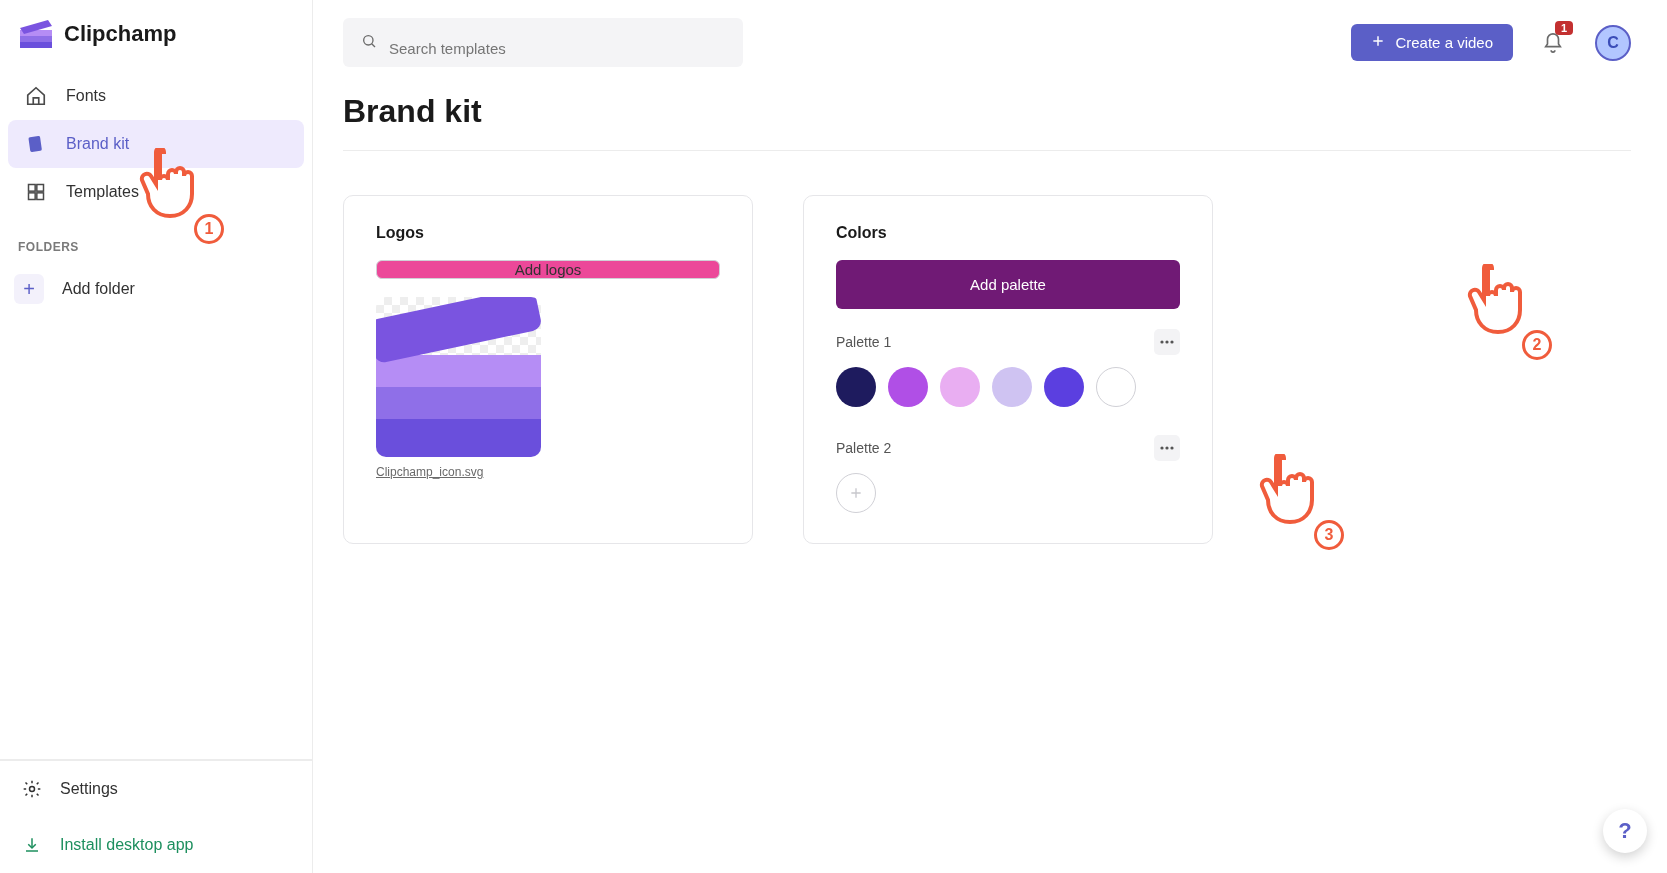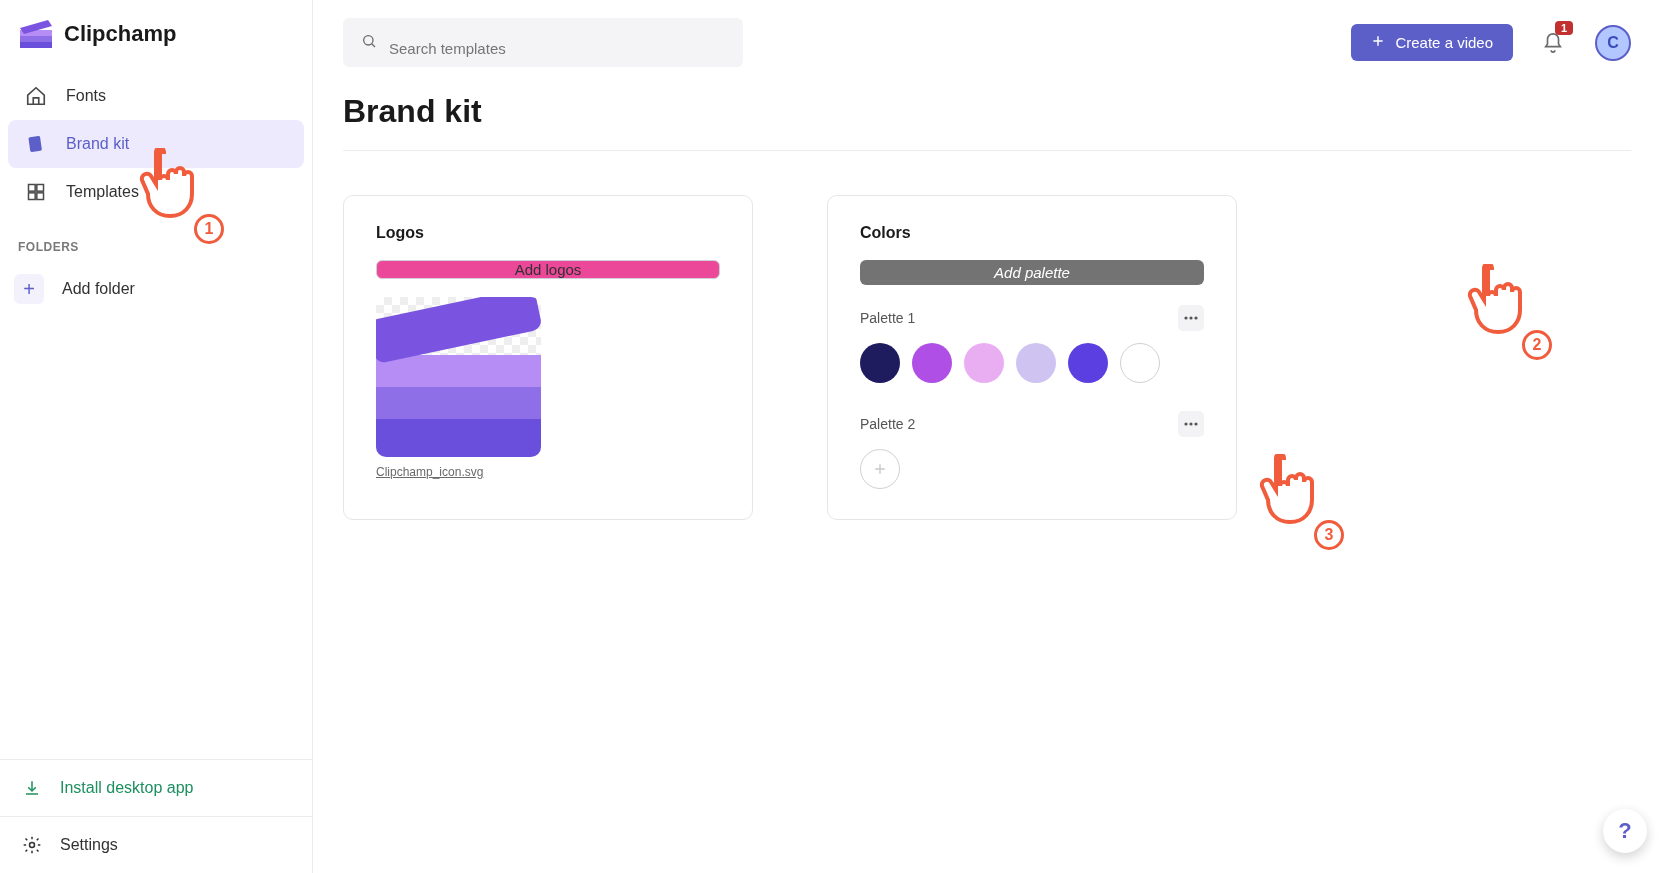--- a/index.html
+++ b/index.html
@@ -40,37 +40,37 @@
   .bell .badge { position: absolute; top: -10px; right: -8px; background: #c33030; color: #fff; font-size: 11px; font-weight: 600; padding: 1px 6px; border-radius: 4px; }
   .avatar { width: 36px; height: 36px; border-radius: 50%; background: #b2c6ff; border: 2px solid #5b5fc7; display: flex; align-items: center; justify-content: center; color: #3b4db8; font-weight: 600; margin-left: 10px; cursor: pointer; }
 
   .page { padding: 16px 36px 0 30px; }
   .page-title { font-size: 32px; font-weight: 600; padding-bottom: 20px; border-bottom: 1px solid #ececec; }
 
   .grid { display: flex; gap: 50px; margin-top: 44px; }
   .card { border: 1px solid #e6e6e9; border-radius: 10px; padding: 28px 32px 30px; background: #fff; }
   .card-title { font-size: 16px; font-weight: 600; margin-bottom: 18px; }
   .btn-outline { width: 100%; border: 1px solid #d0d0d6; background: #ec4899; padding: 0; border-radius: 6px; font-size: 15px; cursor: pointer; color: #323232; }
-  .btn-add-palette { width: 100%; background: #737373; color: #fff; border: none; padding: 4px; border-radius: 6px; font-size: 15px; cursor: pointer; font-weight: 500; font-style: italic; }
+  .btn-add-palette { width: 100%; background: #701a75; color: #fff; border: none; padding: 16px; border-radius: 6px; font-size: 15px; cursor: pointer; font-weight: 500; }
 
   .logo-card { flex: 0 0 410px; }
   .logo-thumb { width: 165px; margin-top: 18px; }
   .logo-thumb .img { width: 165px; height: 160px; border-radius: 10px; position: relative; overflow: hidden;
     background-image:
       linear-gradient(45deg,#eee 25%,transparent 25%),linear-gradient(-45deg,#eee 25%,transparent 25%),
       linear-gradient(45deg,transparent 75%,#eee 75%),linear-gradient(-45deg,transparent 75%,#eee 75%);
     background-size: 16px 16px; background-position: 0 0,0 8px,8px -8px,-8px 0; }
   .logo-thumb .cap { font-size: 12px; color: #6a6a6a; margin-top: 8px; text-decoration: underline; }
 
   .fonts-card { flex: 0 0 410px; }
   .font-row { display: flex; align-items: center; justify-content: space-between; margin-top: 18px; font-size: 14px; color: #555; }
   .select { border: 1px solid #d0d0d6; border-radius: 6px; padding: 12px 16px; font-size: 19px; margin-top: 10px; display: flex; align-items: center; justify-content: space-between; cursor: pointer; }
   .more { width: 26px; height: 26px; border-radius: 5px; background: #f3f3f5; display: flex; align-items: center; justify-content: center; cursor: pointer; color: #555; }
 
-  .colors-card { flex: 0 0 410px; margin-left: 24px; }
+  .colors-card { flex: 0 0 410px; }
   .pal-row { display: flex; align-items: center; justify-content: space-between; margin-top: 20px; font-size: 14px; color: #555; }
   .swatches { display: flex; gap: 12px; margin-top: 12px; }
   .swatch { width: 40px; height: 40px; border-radius: 50%; }
   .swatch.outline { border: 1px solid #d0d0d6; background: #fff; }
   .swatch.add { border: 1px solid #d0d0d6; background: #fff; display: flex; align-items: center; justify-content: center; cursor: pointer; }
 
   
   .cursor-anno { position: absolute; width: 90px; height: 100px; pointer-events: none; z-index: 50; }
   .cursor-anno svg { width: 64px; height: 76px; }
   .cursor-anno .num { position: absolute; bottom: 4px; right: 4px; width: 30px; height: 30px; border-radius: 50%; border: 3px solid #f05c3c; color: #f05c3c; background: #fff; display: flex; align-items: center; justify-content: center; font-weight: 700; font-size: 16px; }
@@ -130,38 +130,38 @@
 
   <div class="folders-hdr">FOLDERS</div>
   <div class="add-folder">
     <span class="sq">+</span>
     <span>Add folder</span>
   </div>
 
   <div class="sidebar-spacer"></div>
 
   <div class="sb-bottom">
+    <div class="row settings">
+      <span class="ico">
+        <svg width="20" height="20" viewBox="0 0 24 24" fill="none" stroke="currentColor" stroke-width="1.8">
+            <circle cx="12" cy="12" r="3"></circle>
+            <path d="M12 2v3M12 19v3M4.2 4.2l2.1 2.1M17.7 17.7l2.1 2.1M2 12h3M19 12h3M4.2 19.8l2.1-2.1M17.7 6.3l2.1-2.1"></path>
+          </svg>
+      </span>
+      <span>Settings</span>
+    </div>
     <div class="row install">
       <span class="ico">
         <svg width="18" height="18" viewBox="0 0 24 24" fill="none" stroke="currentColor" stroke-width="2">
             <path d="M12 3 V15"></path>
             <path d="M7 11 L12 16 L17 11"></path>
             <path d="M4 20 H20"></path>
           </svg>
       </span>
       <span>Install desktop app</span>
-    </div>
-    <div class="row settings">
-      <span class="ico">
-        <svg width="20" height="20" viewBox="0 0 24 24" fill="none" stroke="currentColor" stroke-width="1.8">
-            <circle cx="12" cy="12" r="3"></circle>
-            <path d="M12 2v3M12 19v3M4.2 4.2l2.1 2.1M17.7 17.7l2.1 2.1M2 12h3M19 12h3M4.2 19.8l2.1-2.1M17.7 6.3l2.1-2.1"></path>
-          </svg>
-      </span>
-      <span>Settings</span>
     </div>
   </div>
 </aside>
 
 <main class="main">
   <div class="topbar">
     <div class="search">
       <span>
         <svg width="16" height="16" viewBox="0 0 24 24" fill="none" stroke="currentColor" stroke-width="2">
             <circle cx="11" cy="11" r="7"></circle>

